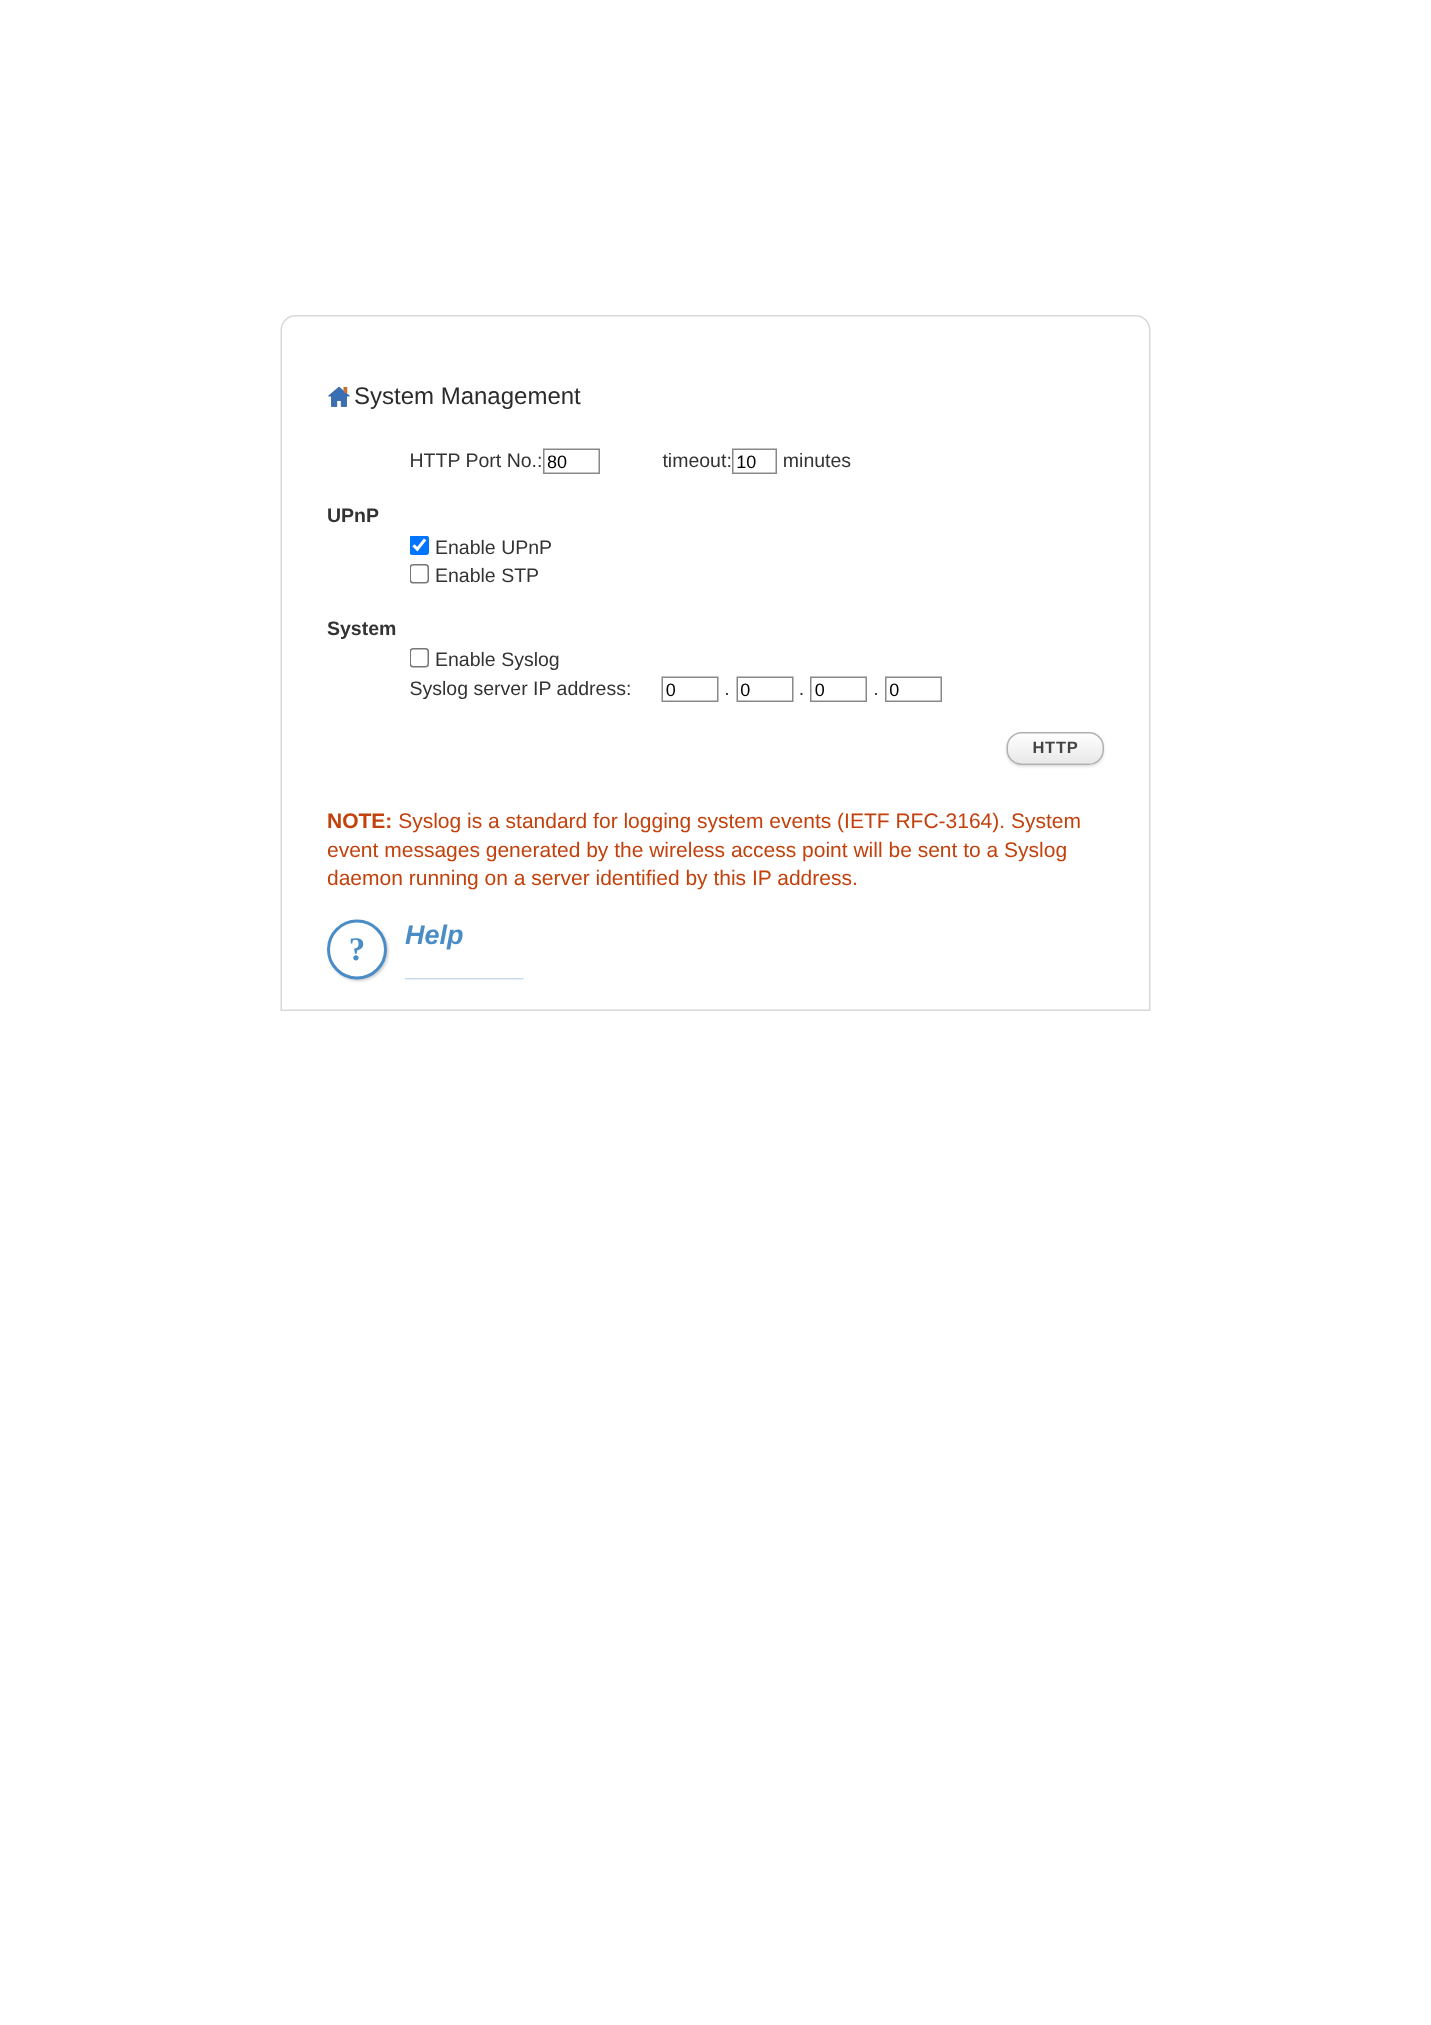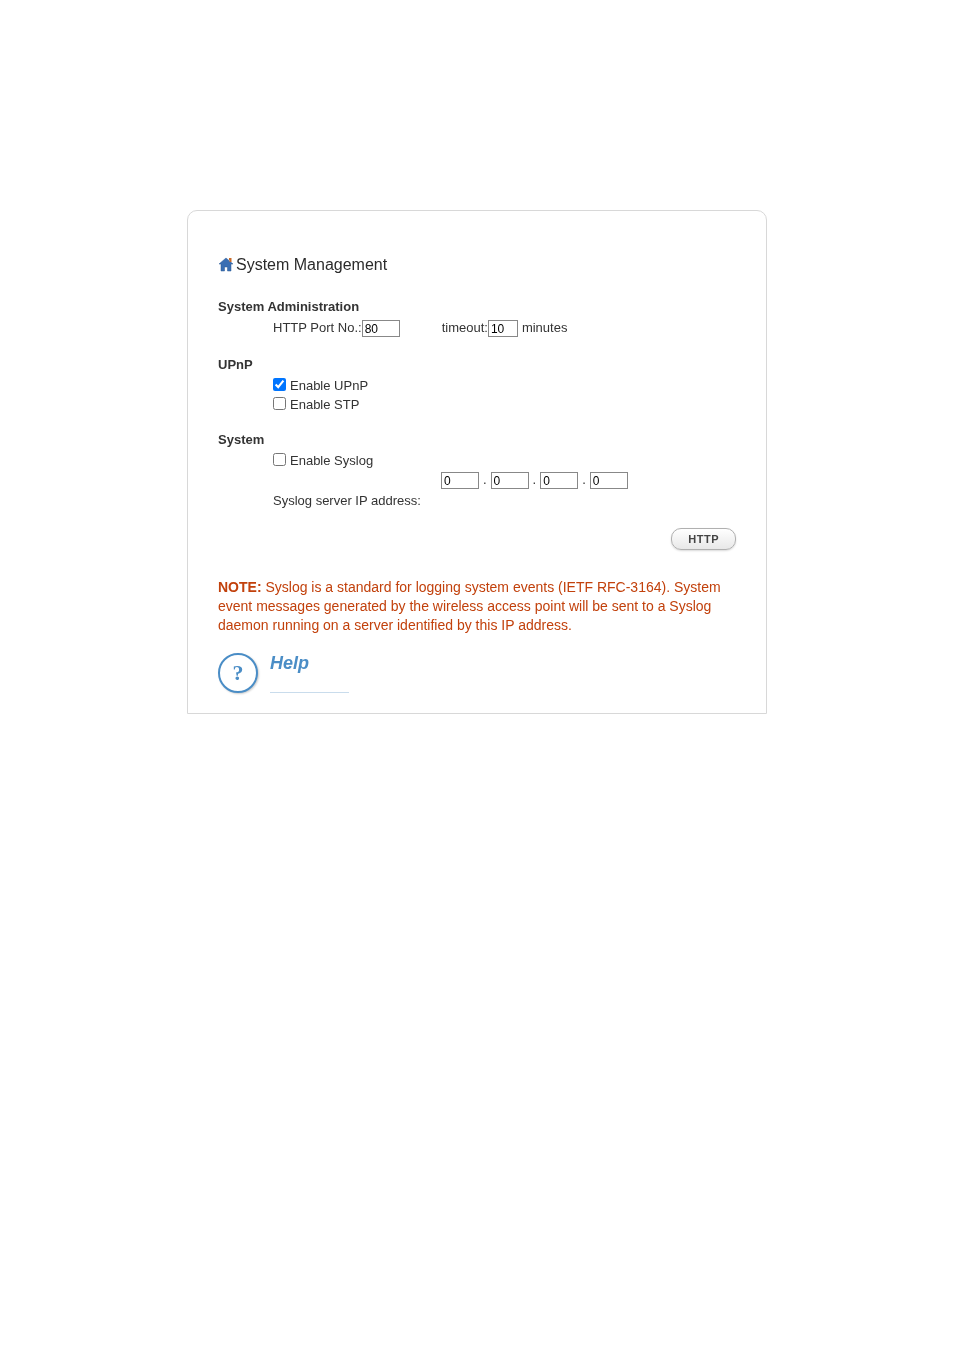--- a/index.html
+++ b/index.html
@@ -140,21 +140,20 @@
   <div class="title-row">
     <span class="home-icon">
       <svg viewBox="0 0 16 16" width="16" height="16">
         <path d="M8 1 L1 7 L3 7 L3 14 L6.5 14 L6.5 10 L9.5 10 L9.5 14 L13 14 L13 7 L15 7 Z" fill="#3b6fb3" stroke="#2a5a96" stroke-width="0.5"></path>
         <path d="M11 2 L12.5 2 L12.5 5" stroke="#c96d2c" stroke-width="2" fill="none"></path>
       </svg>
     </span>
     <h2>System Management</h2>
   </div>
 
-  <div class="section-heading">System Administration</div>
   <div class="indent row">
     <label>HTTP Port No.:</label>
     <input type="text" class="w40" value="80" style="">
     <span class="gap20"></span>
     <label>timeout:</label>
     <input type="text" class="w30" value="10" style="">
     <span style="margin-left:4px;">minutes</span>
   </div>
 
   <div class="section-heading">UPnP</div>
@@ -167,21 +166,21 @@
     <input type="checkbox" class="checkbox-3d" style="">
     <label>Enable STP</label>
   </div>
 
   <div class="section-heading">System</div>
   <div class="indent row">
     <input type="checkbox" class="checkbox-3d" style="">
     <label>Enable Syslog</label>
   </div>
   <div class="indent row">
-    <label style="margin-right:20px;margin-top:21px;">Syslog server IP address:</label>
+    <label style="margin-right:20px;">Syslog server IP address:</label>
     <input type="text" class="w34" value="0" style="">
     <span class="ip-dot">.</span>
     <input type="text" class="w34" value="0" style="">
     <span class="ip-dot">.</span>
     <input type="text" class="w34" value="0" style="">
     <span class="ip-dot">.</span>
     <input type="text" class="w34" value="0" style="">
   </div>
 
   <div class="apply-row">

